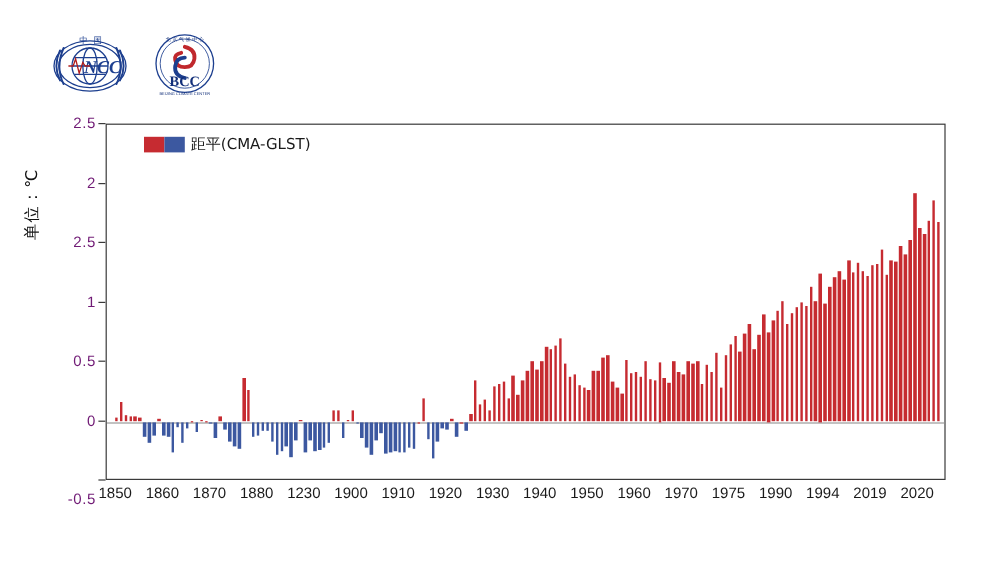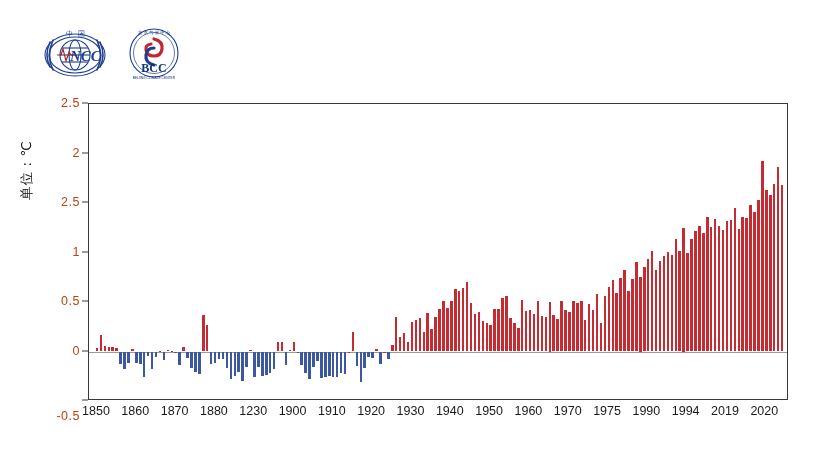--- a/index.html
+++ b/index.html
@@ -76,21 +76,21 @@
   #y-axis-ticks {
     position: absolute;
     left: 50px; top: 103px;
     width: 38px; height: 297px;
   }
   .y-tick {
     position: absolute;
     right: 8px;
     transform: translateY(-50%);
     font-size: 12.5px;
-    color: #c2410c;
+    color: #701a75;
     white-space: nowrap;
     letter-spacing: 0.5px;
   }
   .y-tick-mark {
     position: absolute;
     right: 0;
     width: 6px; height: 1px;
     background: #3a3a3a;
     transform: translateY(-50%);
   }
@@ -727,20 +727,27 @@
           <div class="bar-slot">
             <div class="bar pos" style="top: 63.36px; height: 184.14px;"></div>
           </div>
           <div class="bar-slot">
             <div class="bar pos" style="top: 81.18px; height: 166.32px;"></div>
           </div>
         </div>
     </div>
   </div>
 
+  <div id="legend">
+    <div id="legend-swatch">
+      <div class="sw-red"></div>
+      <div class="sw-blue"></div>
+    </div>
+    <div id="legend-label">距平(CMA-GLST)</div>
+  </div>
 
   <div id="x-axis-ticks">
       <div class="x-tick" style="left: 7.96571px;">1850</div>
       <div class="x-tick" style="left: 47.28px;">1860</div>
       <div class="x-tick" style="left: 86.5943px;">1870</div>
       <div class="x-tick" style="left: 125.909px;">1880</div>
       <div class="x-tick" style="left: 165.223px;">1230</div>
       <div class="x-tick" style="left: 204.537px;">1900</div>
       <div class="x-tick" style="left: 243.851px;">1910</div>
       <div class="x-tick" style="left: 283.166px;">1920</div>

